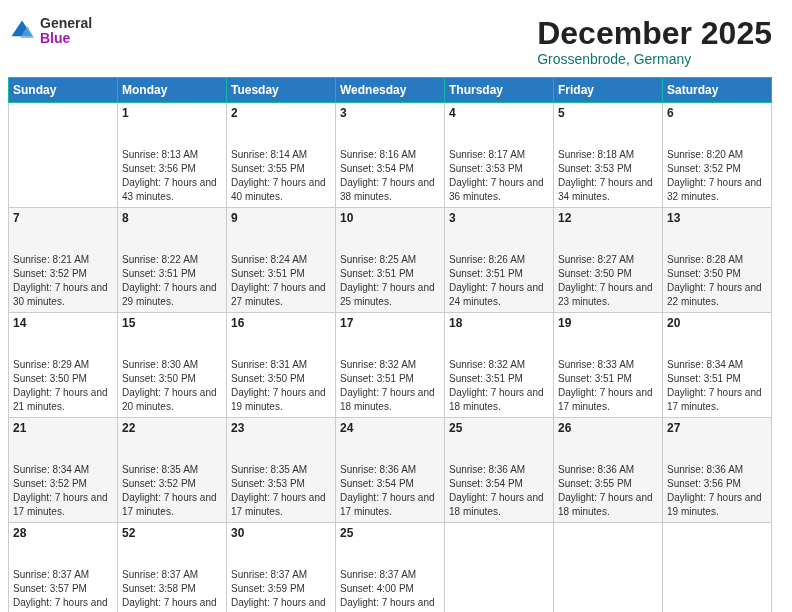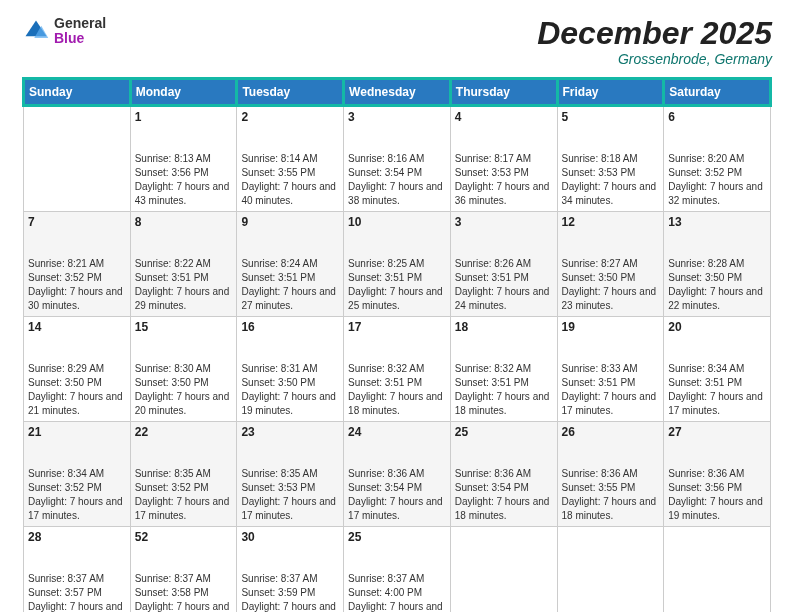--- a/index.html
+++ b/index.html
@@ -6,21 +6,21 @@
     body {
       font-family: Arial, sans-serif;
       background: #fff;
       width: 792px;
       height: 612px;
       overflow: hidden;
     }
     .page {
       width: 792px;
       height: 612px;
-      padding: 16px 20px 10px 22px;
+      padding: 16px 20px 10px 8px;
       display: flex;
       flex-direction: column;
     }
     .header {
       display: flex;
       justify-content: space-between;
       align-items: flex-start;
       margin-bottom: 10px;
     }
     .logo {
@@ -41,22 +41,21 @@
     .logo-blue {
       font-size: 14px;
       font-weight: bold;
       color: #a21caf;
     }
     .logo-icon {
       width: 28px;
       height: 28px;
     }
     .title-block {
-      text-align: right;
-      font-style: italic;
+      text-align: left;
     }
     .month-title {
       font-size: 32px;
       font-weight: bold;
       color: #222;
       line-height: 1.1;
     }
     .location {
       font-size: 14px;
       color: #0f766e;
@@ -68,21 +67,21 @@
       width: 100%;
       table-layout: fixed;
     }
     .calendar th {
       background-color: #2979c0;
       color: white;
       font-size: 12px;
       font-weight: bold;
       padding: 5px 4px;
       text-align: left;
-      border: 3px solid #14b8a6;
+      border: 1px solid #14b8a6;
     }
     .calendar td {
       border: 1px solid #ccc;
       vertical-align: top;
       padding: 3px 4px;
       font-size: 9.5px;
       color: #333;
       height: 88px;
     }
     .day-number {

